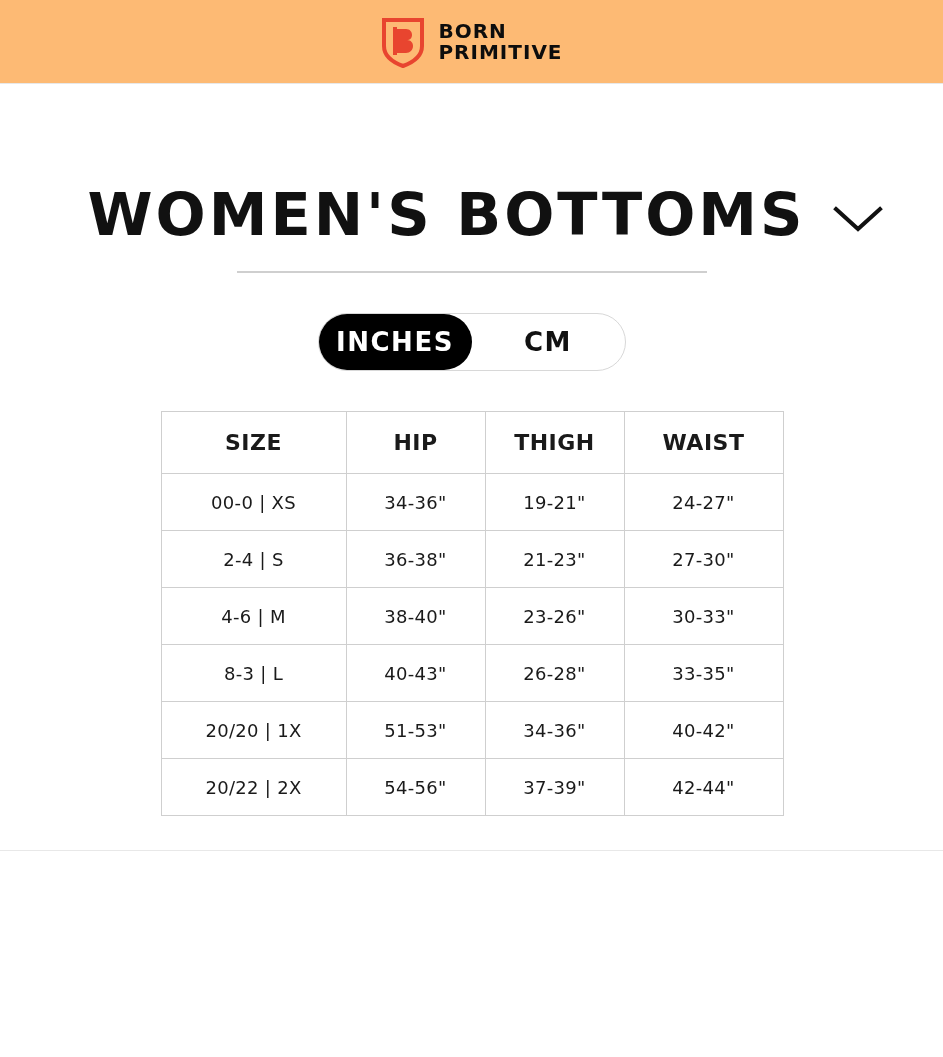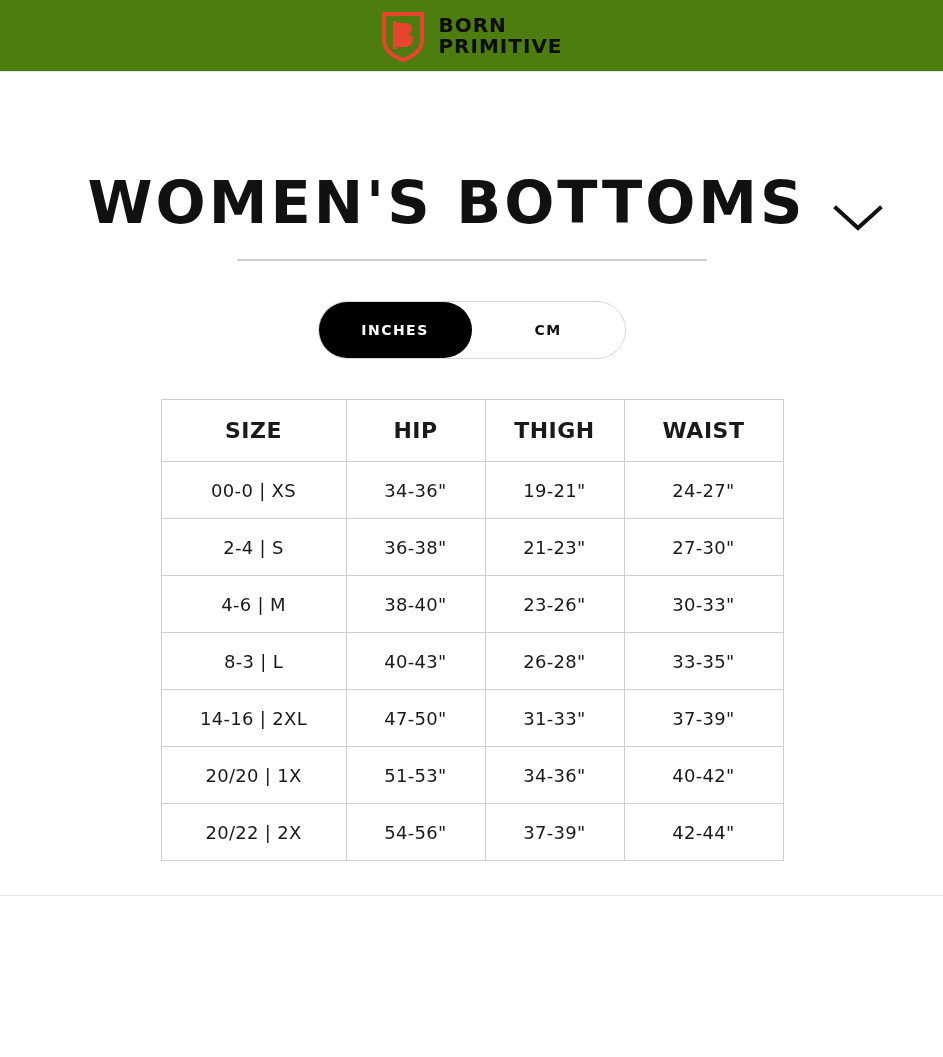--- a/index.html
+++ b/index.html
@@ -6,26 +6,26 @@
   html, body {
     width: 943px;
     height: 1057px;
     background: #ffffff;
     font-family: "Liberation Sans", sans-serif;
     overflow: hidden;
   }
 
   
   .header {
-    height: 72px;
+    height: 84px;
     display: flex;
     align-items: center;
     justify-content: center;
     border-bottom: 1px solid #e8e8e8;
-    background: #4d7c0f;
+    background: #fdba74;
   }
   .logo {
     display: flex;
     align-items: center;
     gap: 12px;
   }
   .logo-mark {
     width: 46px;
     height: 52px;
     position: relative;
@@ -44,21 +44,21 @@
     color: #0d0d0d;
   }
 
   
   .main {
     padding-top: 96px;
   }
 
   .title-row {
     display: flex;
-    align-items: flex-end;
+    align-items: center;
     justify-content: center;
     gap: 26px;
     padding-left: 28px;
   }
   .page-title {
     font-family: "DejaVu Sans", sans-serif;
     font-weight: bold;
     font-size: 59px;
     letter-spacing: 3px;
     color: #111111;
@@ -89,21 +89,21 @@
   }
   .unit-btn {
     flex: 1;
     height: 100%;
     border-radius: 29px;
     display: flex;
     align-items: center;
     justify-content: center;
     font-family: "DejaVu Sans", sans-serif;
     font-weight: bold;
-    font-size: 14px;
+    font-size: 26px;
     letter-spacing: 1.5px;
     color: #111111;
     cursor: pointer;
     background: transparent;
     border: none;
   }
   .unit-btn.active {
     background: #000000;
     color: #ffffff;
   }
@@ -220,26 +220,20 @@
           <td>23-26"</td>
           <td>30-33"</td>
         </tr>
         <tr>
           <td>8-3 | L</td>
           <td>40-43"</td>
           <td>26-28"</td>
           <td>33-35"</td>
         </tr>
         <tr>
-          <td>14-16 | 2XL</td>
-          <td>47-50"</td>
-          <td>31-33"</td>
-          <td>37-39"</td>
-        </tr>
-        <tr>
           <td>20/20 | 1X</td>
           <td>51-53"</td>
           <td>34-36"</td>
           <td>40-42"</td>
         </tr>
         <tr>
           <td>20/22 | 2X</td>
           <td>54-56"</td>
           <td>37-39"</td>
           <td>42-44"</td>

